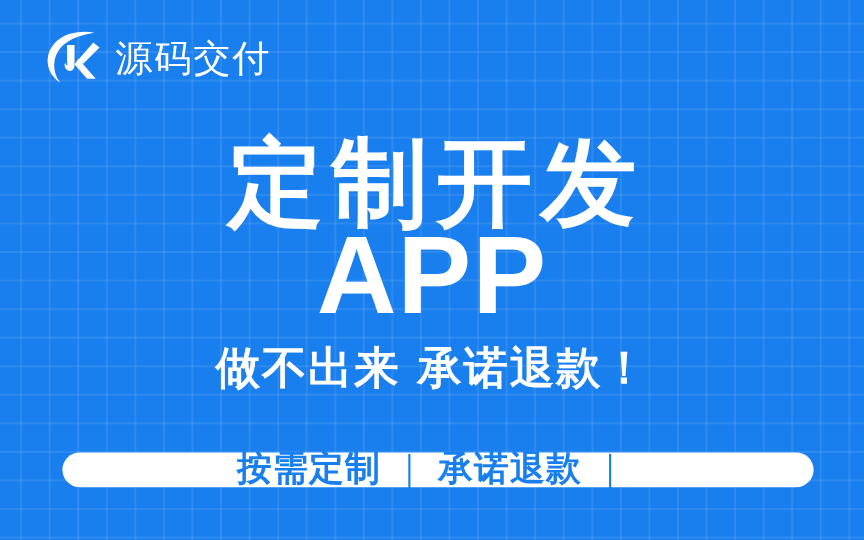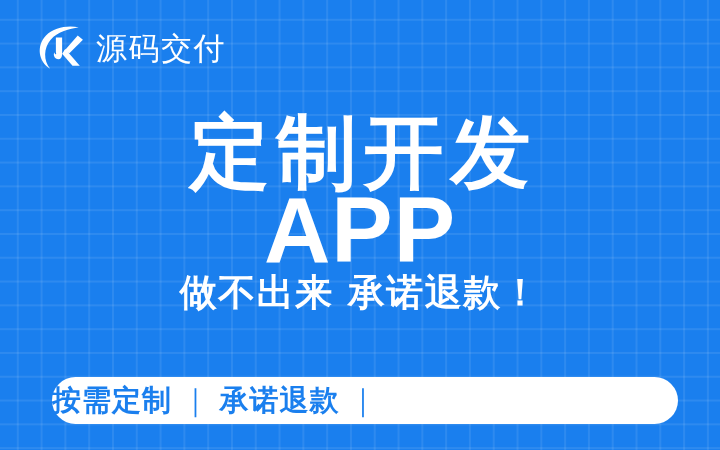--- a/index.html
+++ b/index.html
@@ -78,39 +78,40 @@
     line-height: 1.0;
     letter-spacing: 7px;
     text-indent: 7px;
     margin: 15px 0 0 0;
   }
   #title-sub {
     font-size: 37px;
     font-weight: 700;
     line-height: 1;
     letter-spacing: 1.5px;
-    margin: 6px 0 0 0;
+    margin: 20px 0 0 0;
     white-space: nowrap;
   }
   #title-sub .gap {
     display: inline-block;
     width: 14px;
   }
 
   
   #feature-pill {
     position: absolute;
     left: 52px;
     top: 377px;
     width: 626px;
-    height: 47px;
+    height: 29px;
     background: #ffffff;
     border-radius: 24px;
     display: flex;
     align-items: center;
+    justify-content: center;
     box-sizing: border-box;
   }
   #feature-pill-text {
     color: #1a7fee;
     font-size: 29px;
     font-weight: 600;
     line-height: 1;
     letter-spacing: 1px;
     white-space: nowrap;
     display: flex;

